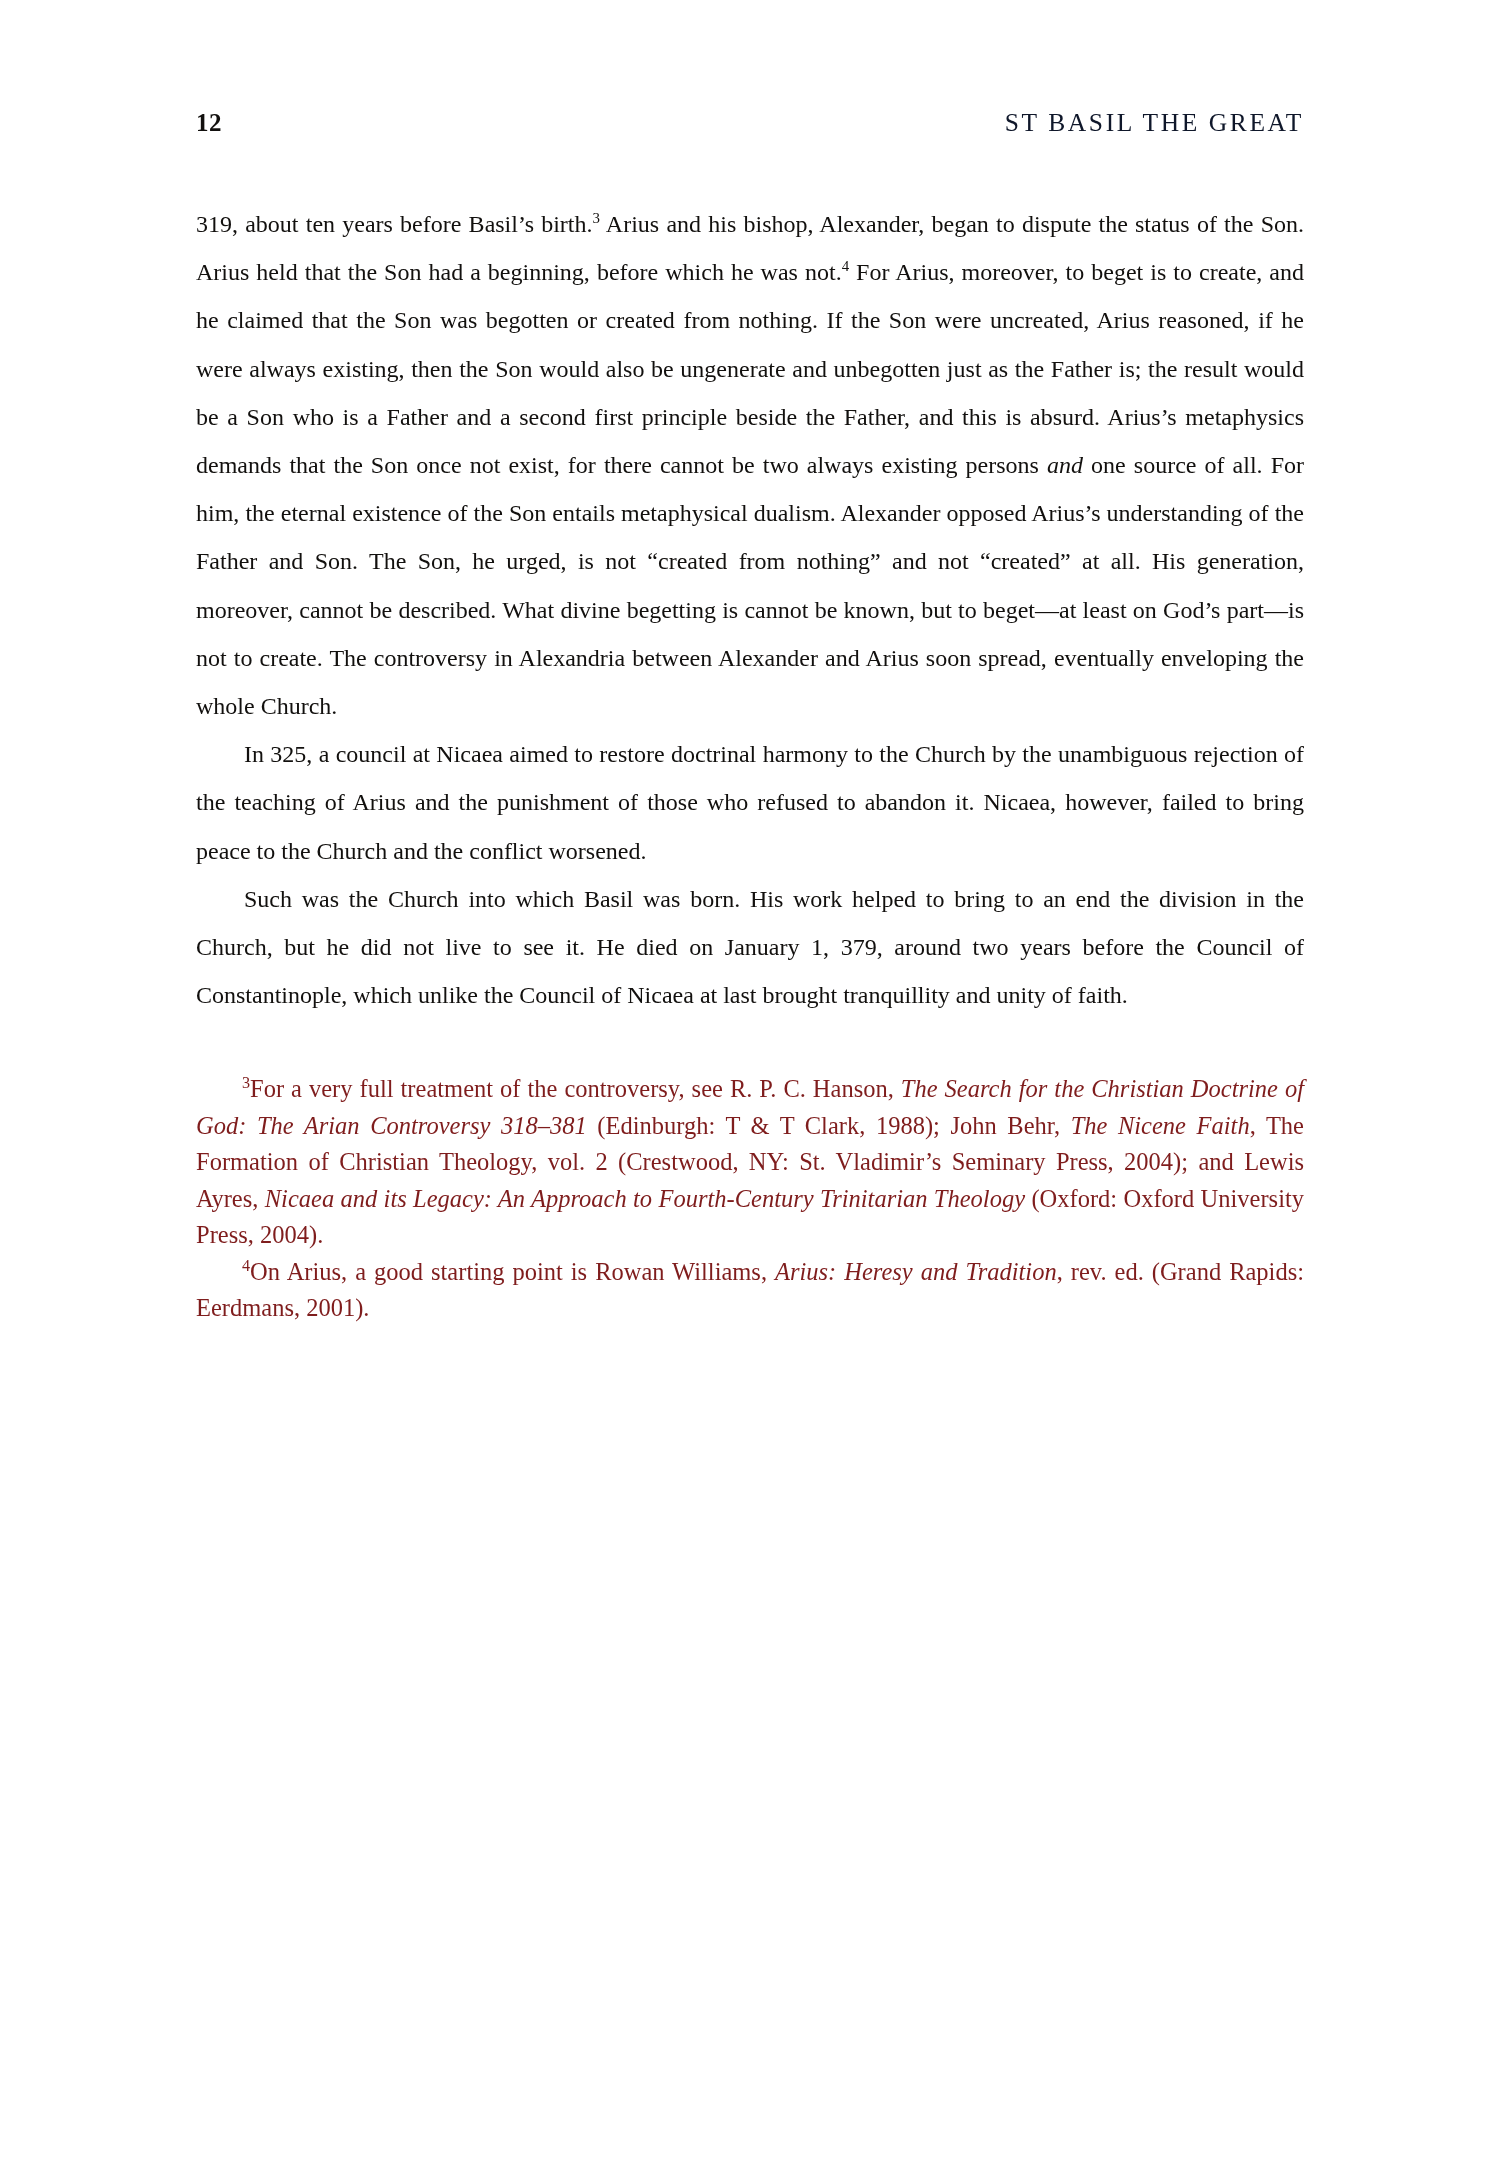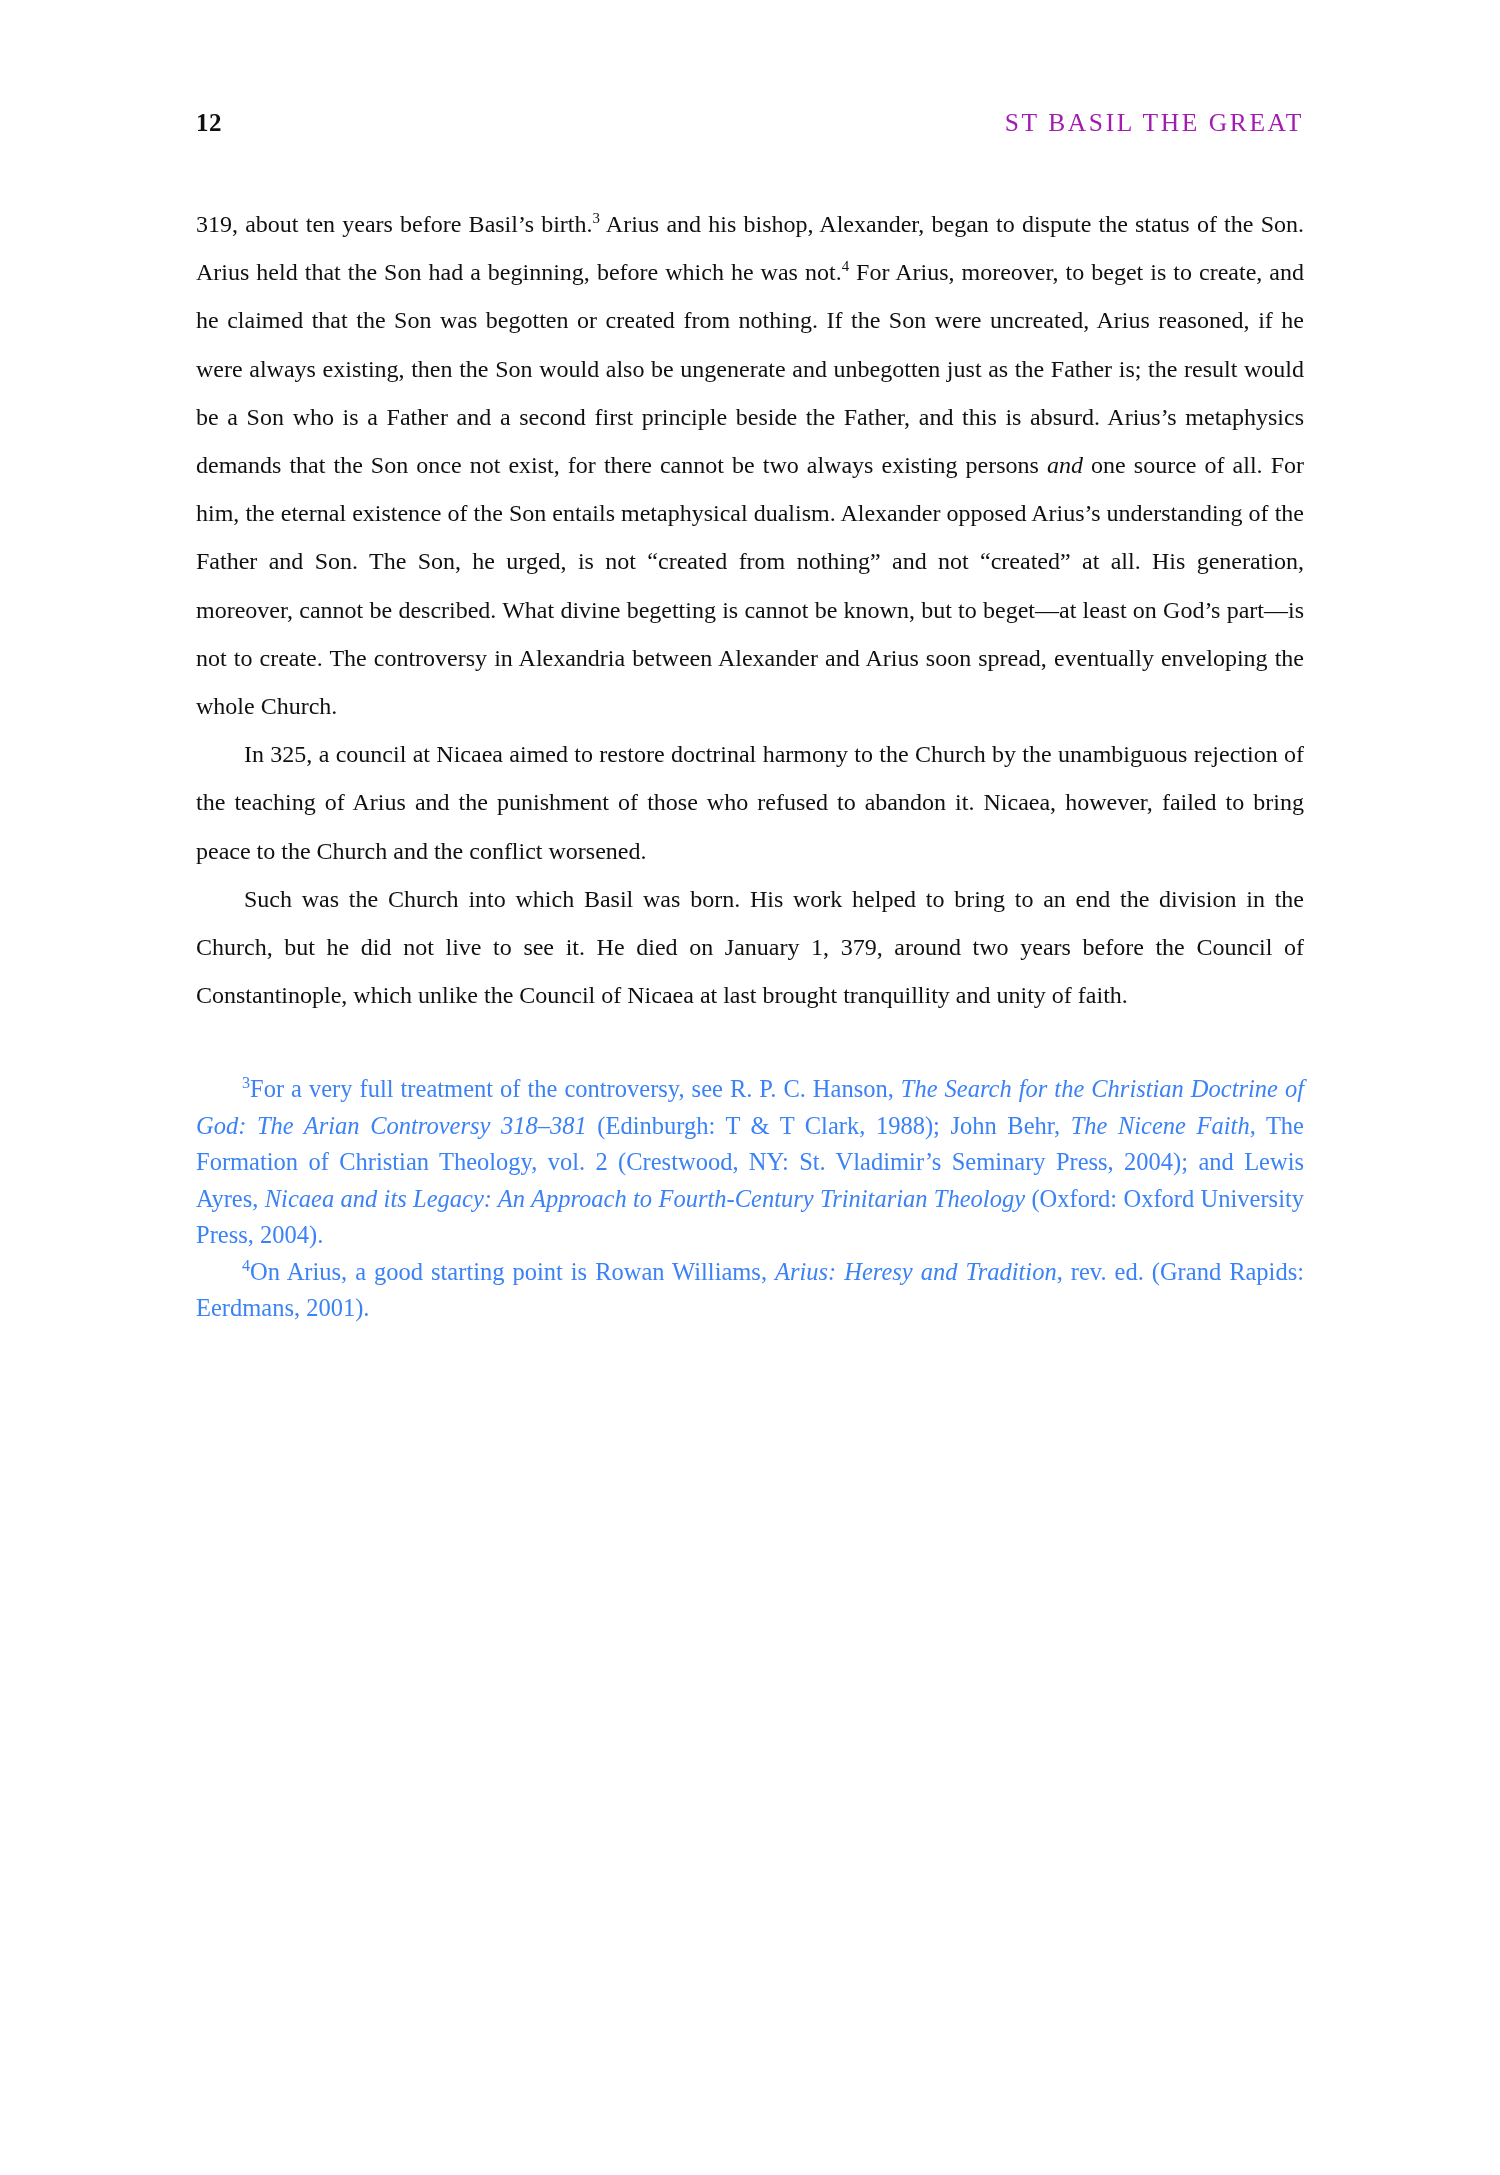--- a/index.html
+++ b/index.html
@@ -41,21 +41,21 @@
     font-family: "Liberation Serif", serif;
     font-size: 25px;
     font-weight: bold;
     letter-spacing: 0.5px;
     color: #12100e;
   }
   .head-title {
     font-family: "Liberation Serif", serif;
     font-size: 25.5px;
     letter-spacing: 2.6px;
-    color: #a21caf;
+    color: #0f172a;
     text-transform: uppercase;
   }
   
   .body-text p {
     margin: 0;
     font-size: 24px;
     line-height: 48.2px;
     text-align: justify;
     text-justify: inter-word;
     hyphens: manual;
@@ -75,21 +75,21 @@
   .footnotes {
     margin-top: 52px;
     padding-top: 0;
   }
   .footnotes p {
     margin: 0;
     font-size: 24.5px;
     line-height: 36.5px;
     text-align: justify;
     text-indent: 46px;
-    color: #3b82f6;
+    color: #7f1d1d;
   }
   .footnotes p + p { margin-top: 0px; }
   .fn-mark {
     font-size: 0.66em;
     vertical-align: super;
     line-height: 0;
   }
 </style>
 </head>
 <body>

